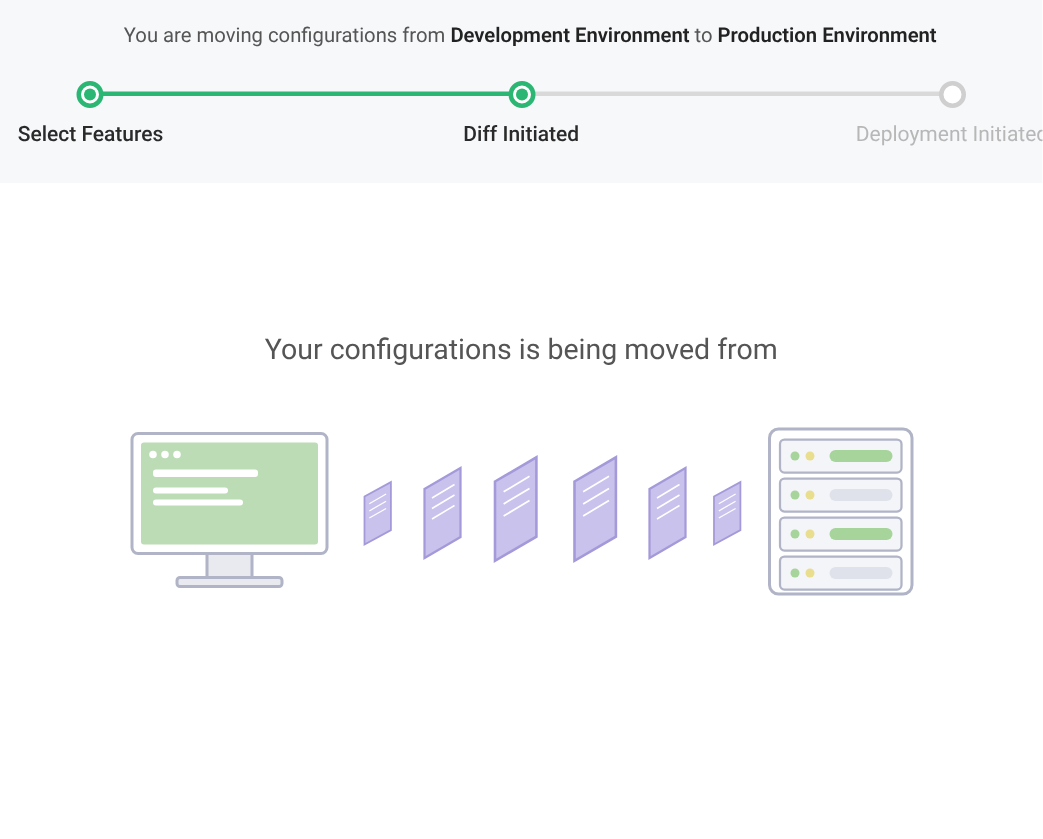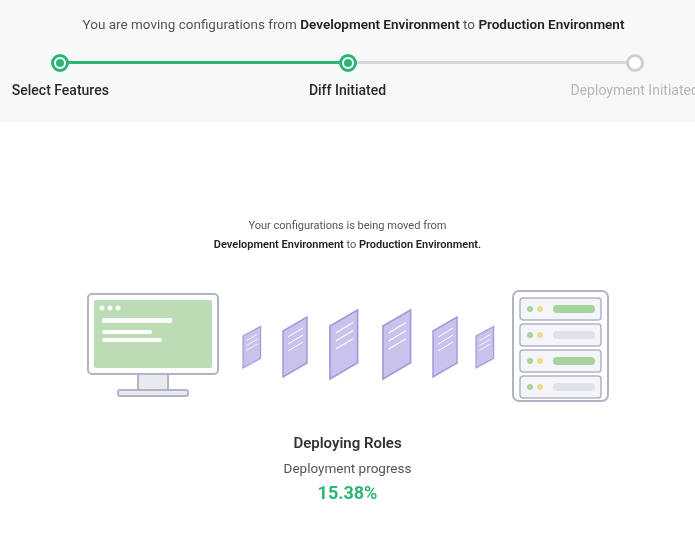--- a/index.html
+++ b/index.html
@@ -56,21 +56,21 @@
     transform: translateX(-50%);
   }
   .step-label.active { color: #2a2a2a; font-weight: 500; }
   .step-label.inactive { color: #b7b7b7; }
 
   .body-area {
     text-align: center;
     padding-top: 95px;
   }
   .body-line {
-    font-size: 11px;
+    font-size: 19px;
     color: #555;
     line-height: 1.7;
   }
   .body-line b { font-weight: 600; color: #222; }
 
   .illus {
     display: block;
     margin: 22px auto 0 auto;
   }
 
@@ -115,25 +115,20 @@
     <div class="node done" style="left:50%;"></div>
     <div class="step-label active" style="left:50%;">Diff Initiated</div>
 
     <div class="node todo" style="left:97%;"></div>
     <div class="step-label inactive" style="left:97%;">Deployment Initiated</div>
   </div>
 </div>
 
 <div class="body-area">
   <div class="body-line">Your configurations is being moved from</div>
-  <div class="body-line">
-    <b>Development Environment</b>
-    <span>to</span>
-    <b>Production Environment.</b>
-  </div>
 
   <svg class="illus" width="560" height="140" viewBox="0 0 560 140">
 
     <g>
       <rect x="20" y="18" width="130" height="80" rx="4" fill="#fff" stroke="#b0b4c6" stroke-width="2"></rect>
       <rect x="26" y="24" width="118" height="68" rx="2" fill="#bcdcb6"></rect>
       <circle cx="34" cy="32" r="2.5" fill="#fff"></circle>
         <circle cx="42" cy="32" r="2.5" fill="#fff"></circle>
         <circle cx="50" cy="32" r="2.5" fill="#fff"></circle>
       <rect x="34" y="42" width="70" height="5" rx="2" fill="#fff"></rect>
@@ -205,18 +200,13 @@
       </g>
       <g>
         <rect x="452" y="100" width="81" height="22" rx="3" fill="#f4f5f8" stroke="#b0b4c6" stroke-width="1.5"></rect>
         <circle cx="462" cy="111" r="3" fill="#a6d49a"></circle>
           <circle cx="472" cy="111" r="3" fill="#e9dd8e"></circle>
         <rect x="485" y="107" width="42" height="8" rx="4" fill="#dfe2ea"></rect>
       </g>
     </g>
   </svg>
 
-  <div class="status-block">
-    <div class="task-name">Deploying Roles</div>
-    <div class="task-sub">Deployment progress</div>
-    <div class="pct">15.38%</div>
-  </div>
 </div>
 
 </body></html>

